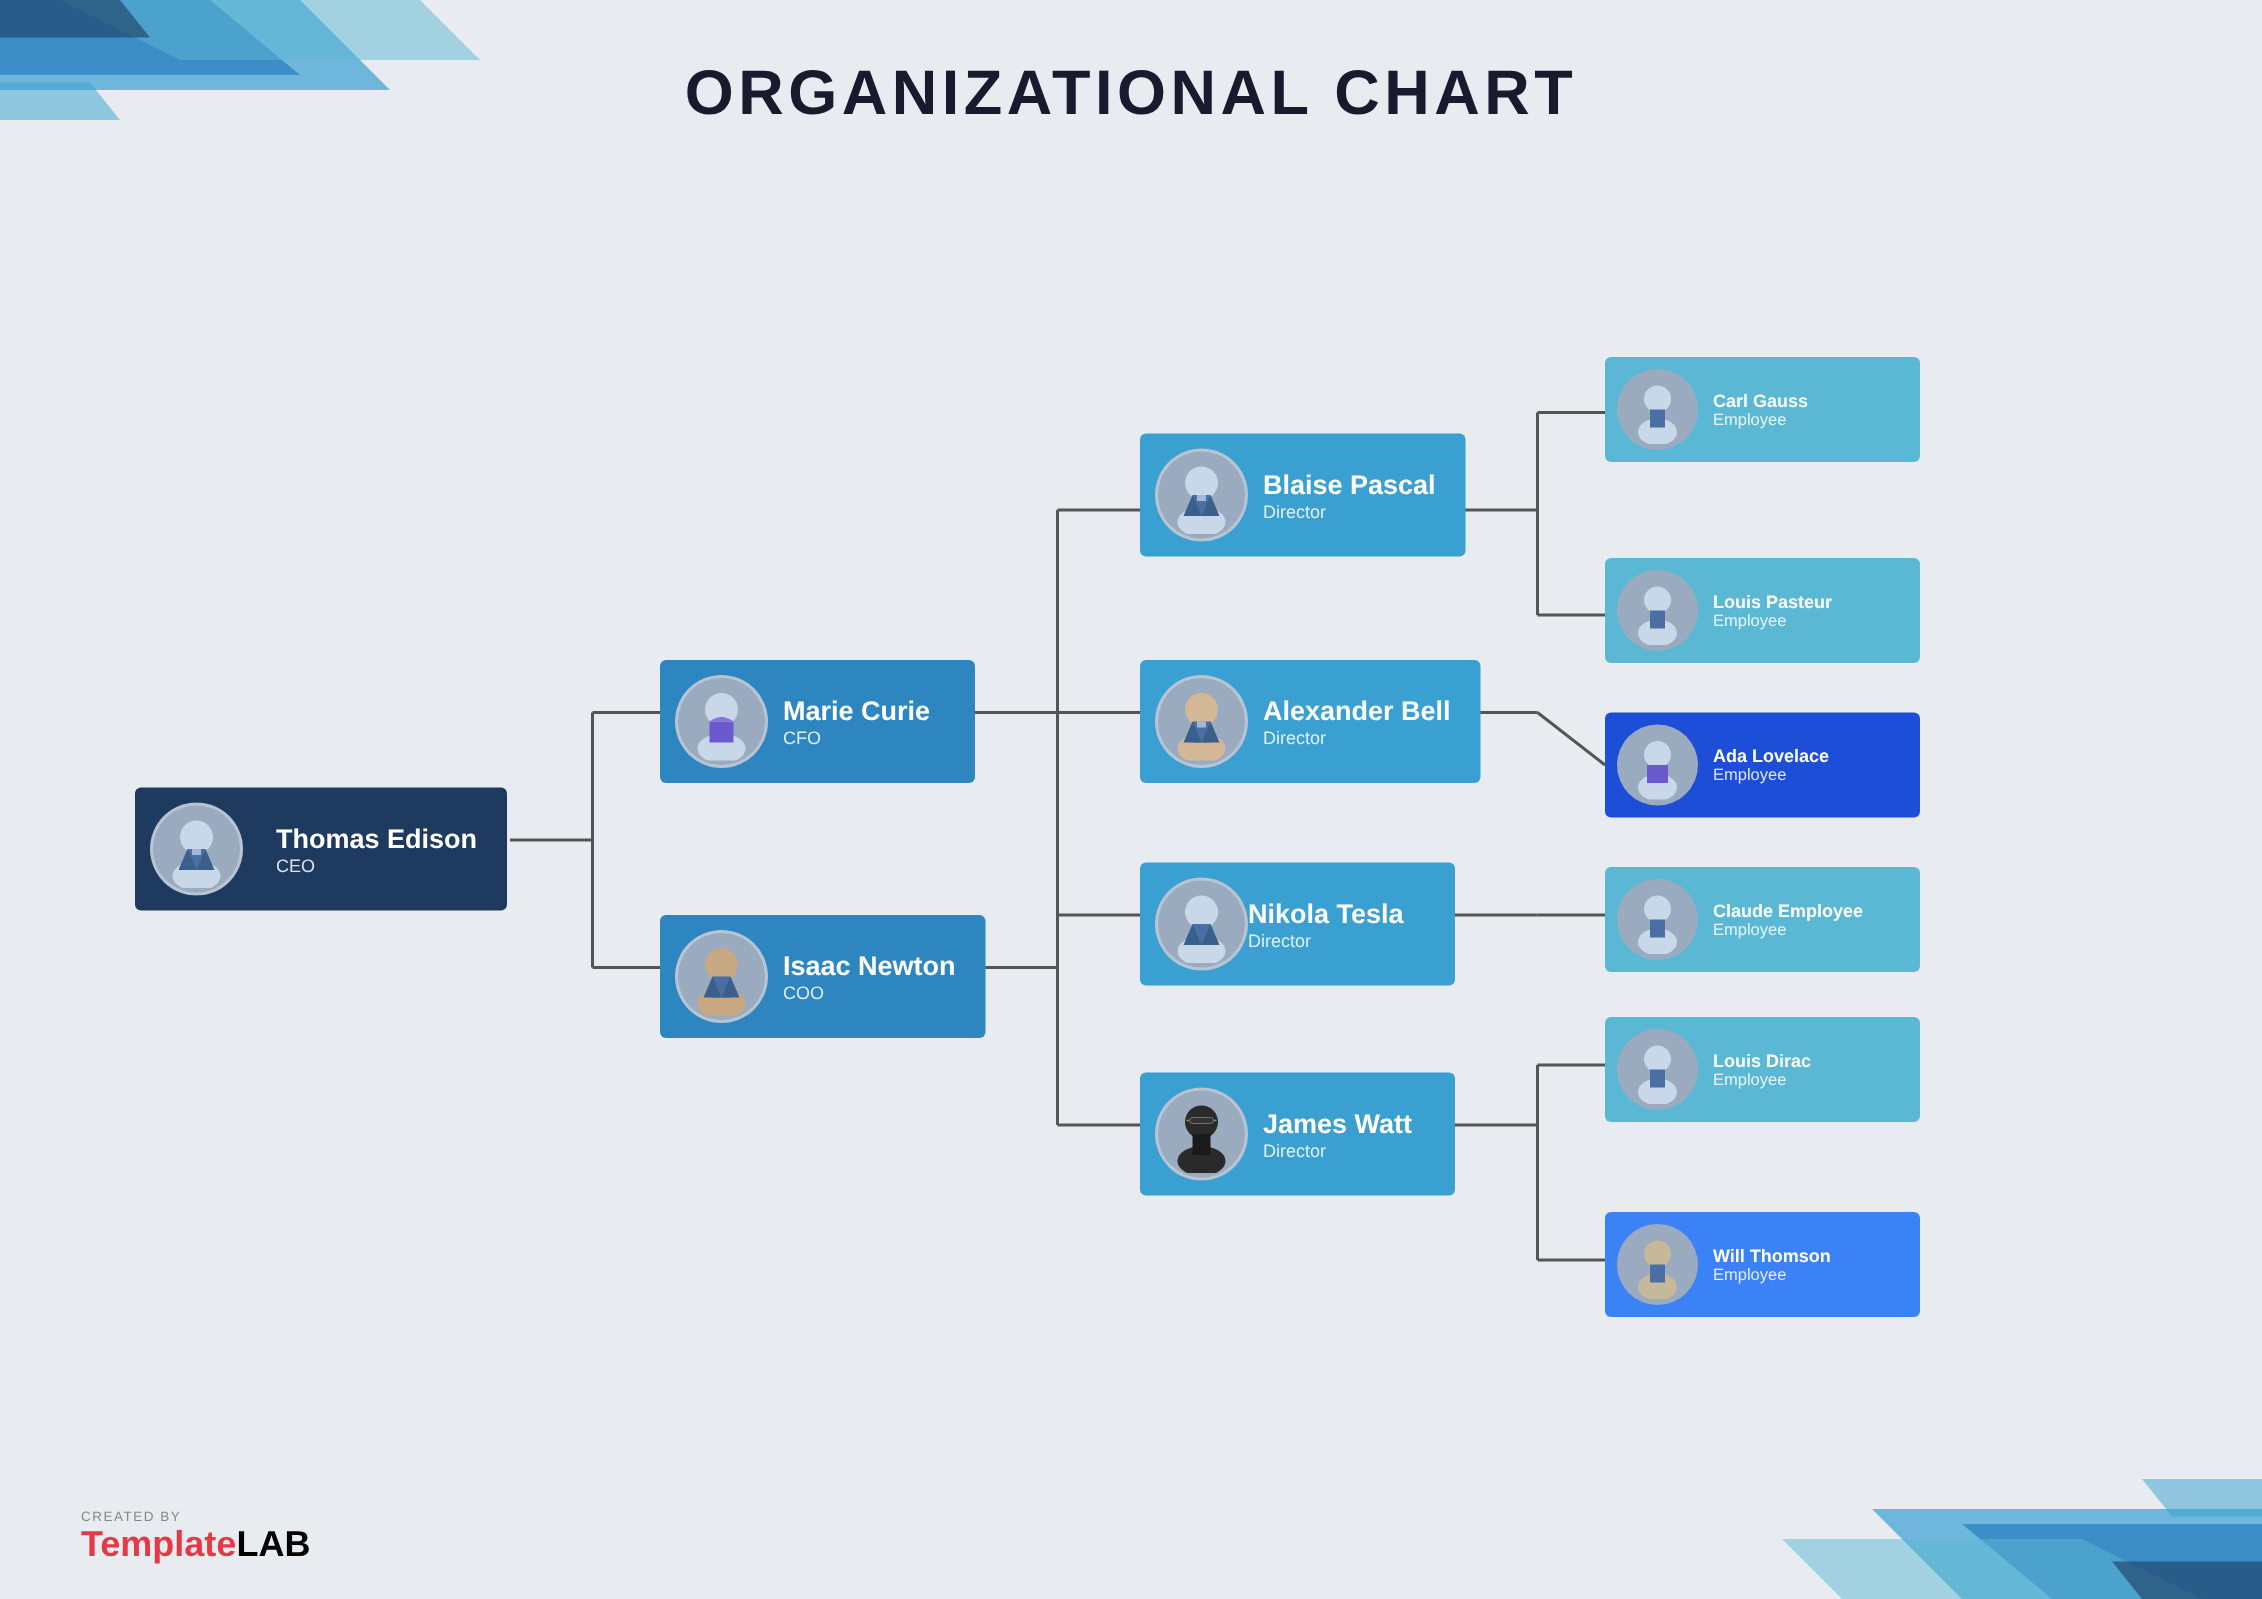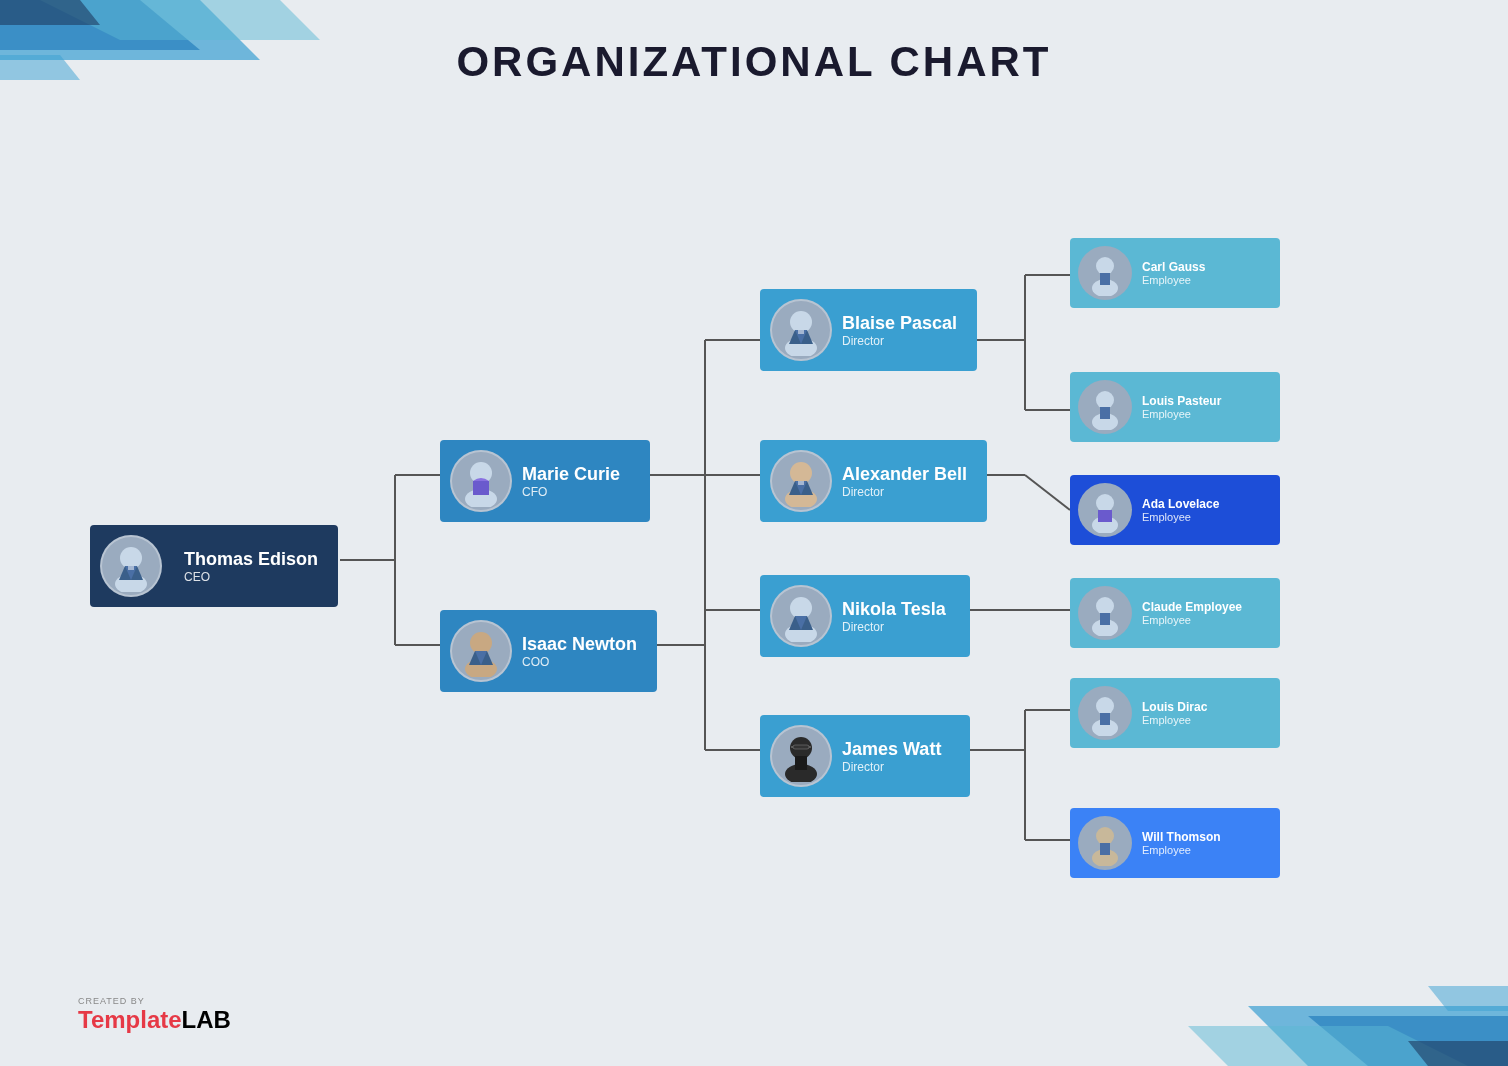--- a/index.html
+++ b/index.html
@@ -71,23 +71,22 @@
       background: #9aabbf;
       flex-shrink: 0;
       display: flex; align-items: center; justify-content: center;
       overflow: hidden;
     }
     .emp-avatar svg { width: 46px; height: 46px; }
 
     
     .footer {
       position: absolute;
-      bottom: 32px;
+      bottom: 22px;
       left: 54px;
-      margin-left: 24px;
     }
     .footer-created { font-size: 9px; color: #888; letter-spacing: 1px; text-transform: uppercase; }
     .footer-brand { font-size: 24px; font-weight: bold; color: #333; }
     .footer-brand span { color: #e63946; }
 
   </style>
 </head>
 <body>
 
 <div class="deco-top-left">
@@ -228,21 +227,21 @@
       <polygon points="32,26 38,40 26,40" fill="#3a5f8a"></polygon>
       <rect x="23" y="26" width="6" height="4" fill="#fff" opacity="0.5"></rect>
     </svg>
   </div>
   <div class="node-text">
     <div class="node-name">Alexander Bell</div>
     <div class="node-role">Director</div>
   </div>
 </div>
 
-<div style="position:absolute; left:760px; top:455px; display:flex; align-items:center; gap:10px; background:#3a9fd1; padding:10px 20px 10px 10px; border-radius:4px; min-width:210px;">
+<div style="position:absolute; left:760px; top:455px; display:flex; align-items:center; background:#3a9fd1; padding:10px 20px 10px 10px; border-radius:4px; min-width:210px;">
   <div class="avatar">
     <svg viewBox="0 0 52 52" fill="none" xmlns="http://www.w3.org/2000/svg">
       <circle cx="26" cy="18" r="11" fill="#c8d8e8"></circle>
       <ellipse cx="26" cy="44" rx="16" ry="10" fill="#c8d8e8"></ellipse>
       <rect x="20" y="26" width="12" height="14" fill="#4a6fa5"></rect>
       <polygon points="20,26 14,40 26,40" fill="#3a5f8a"></polygon>
       <polygon points="32,26 38,40 26,40" fill="#3a5f8a"></polygon>
     </svg>
   </div>
   <div class="node-text">

